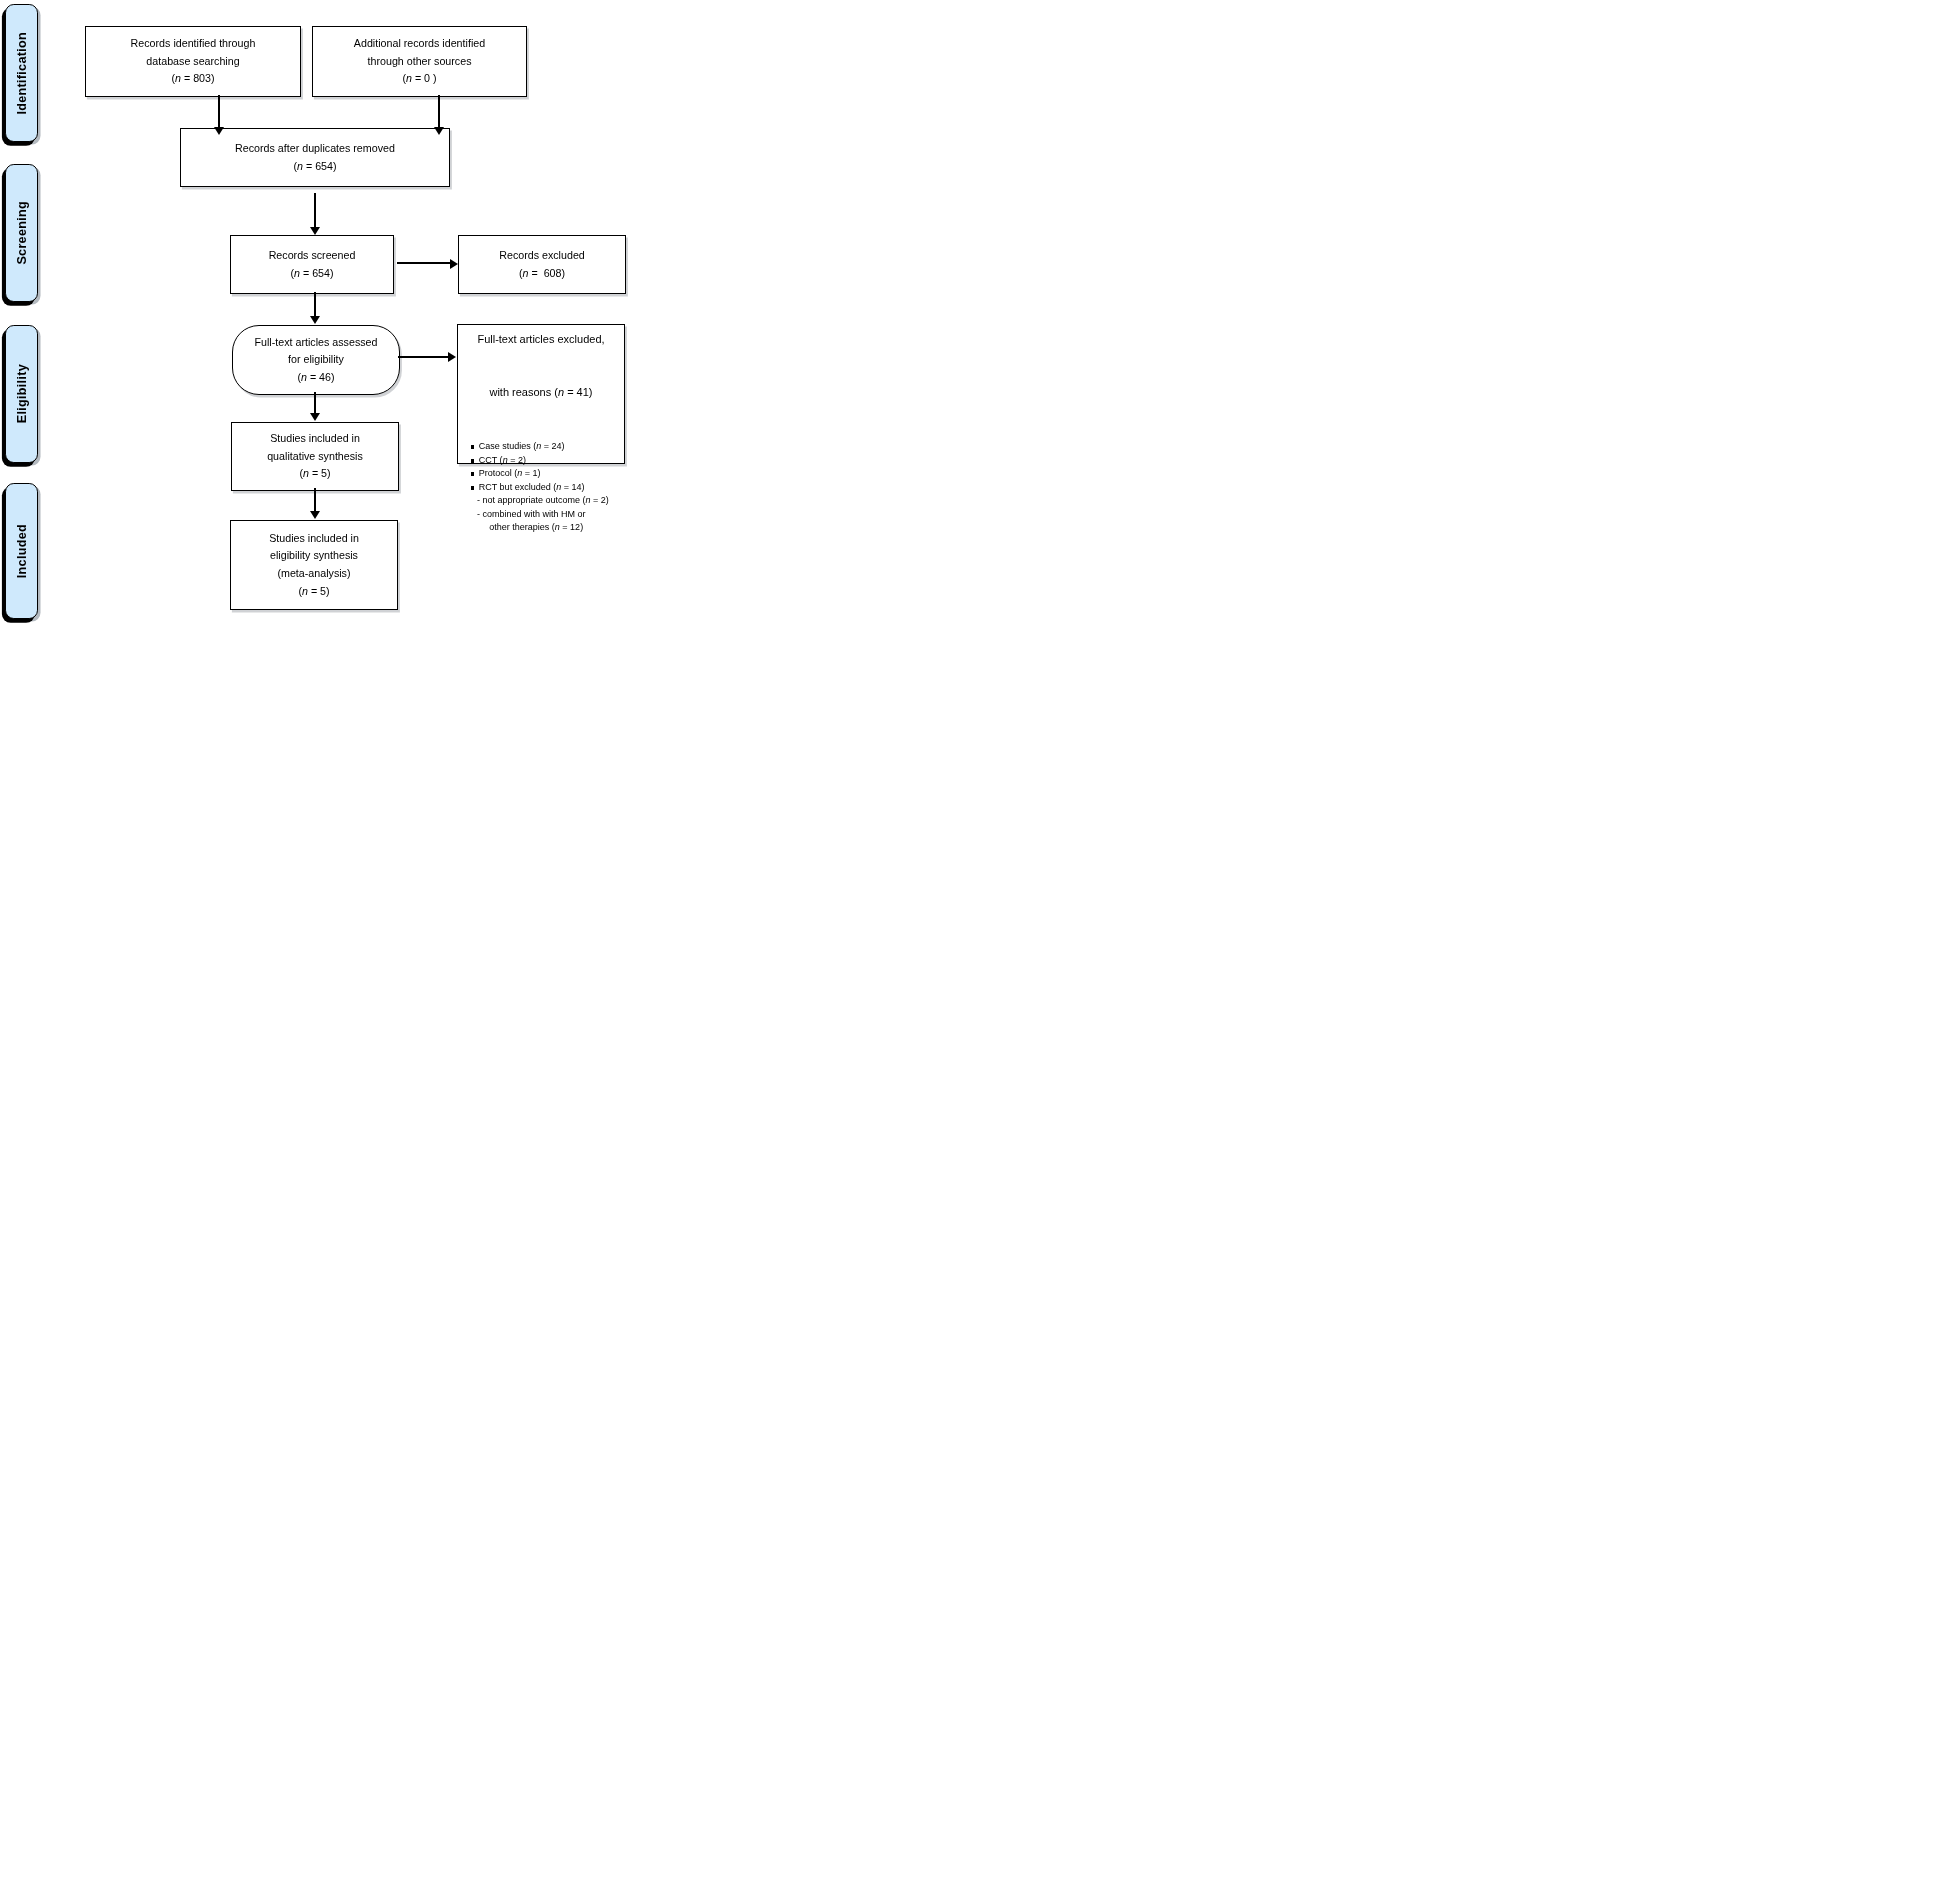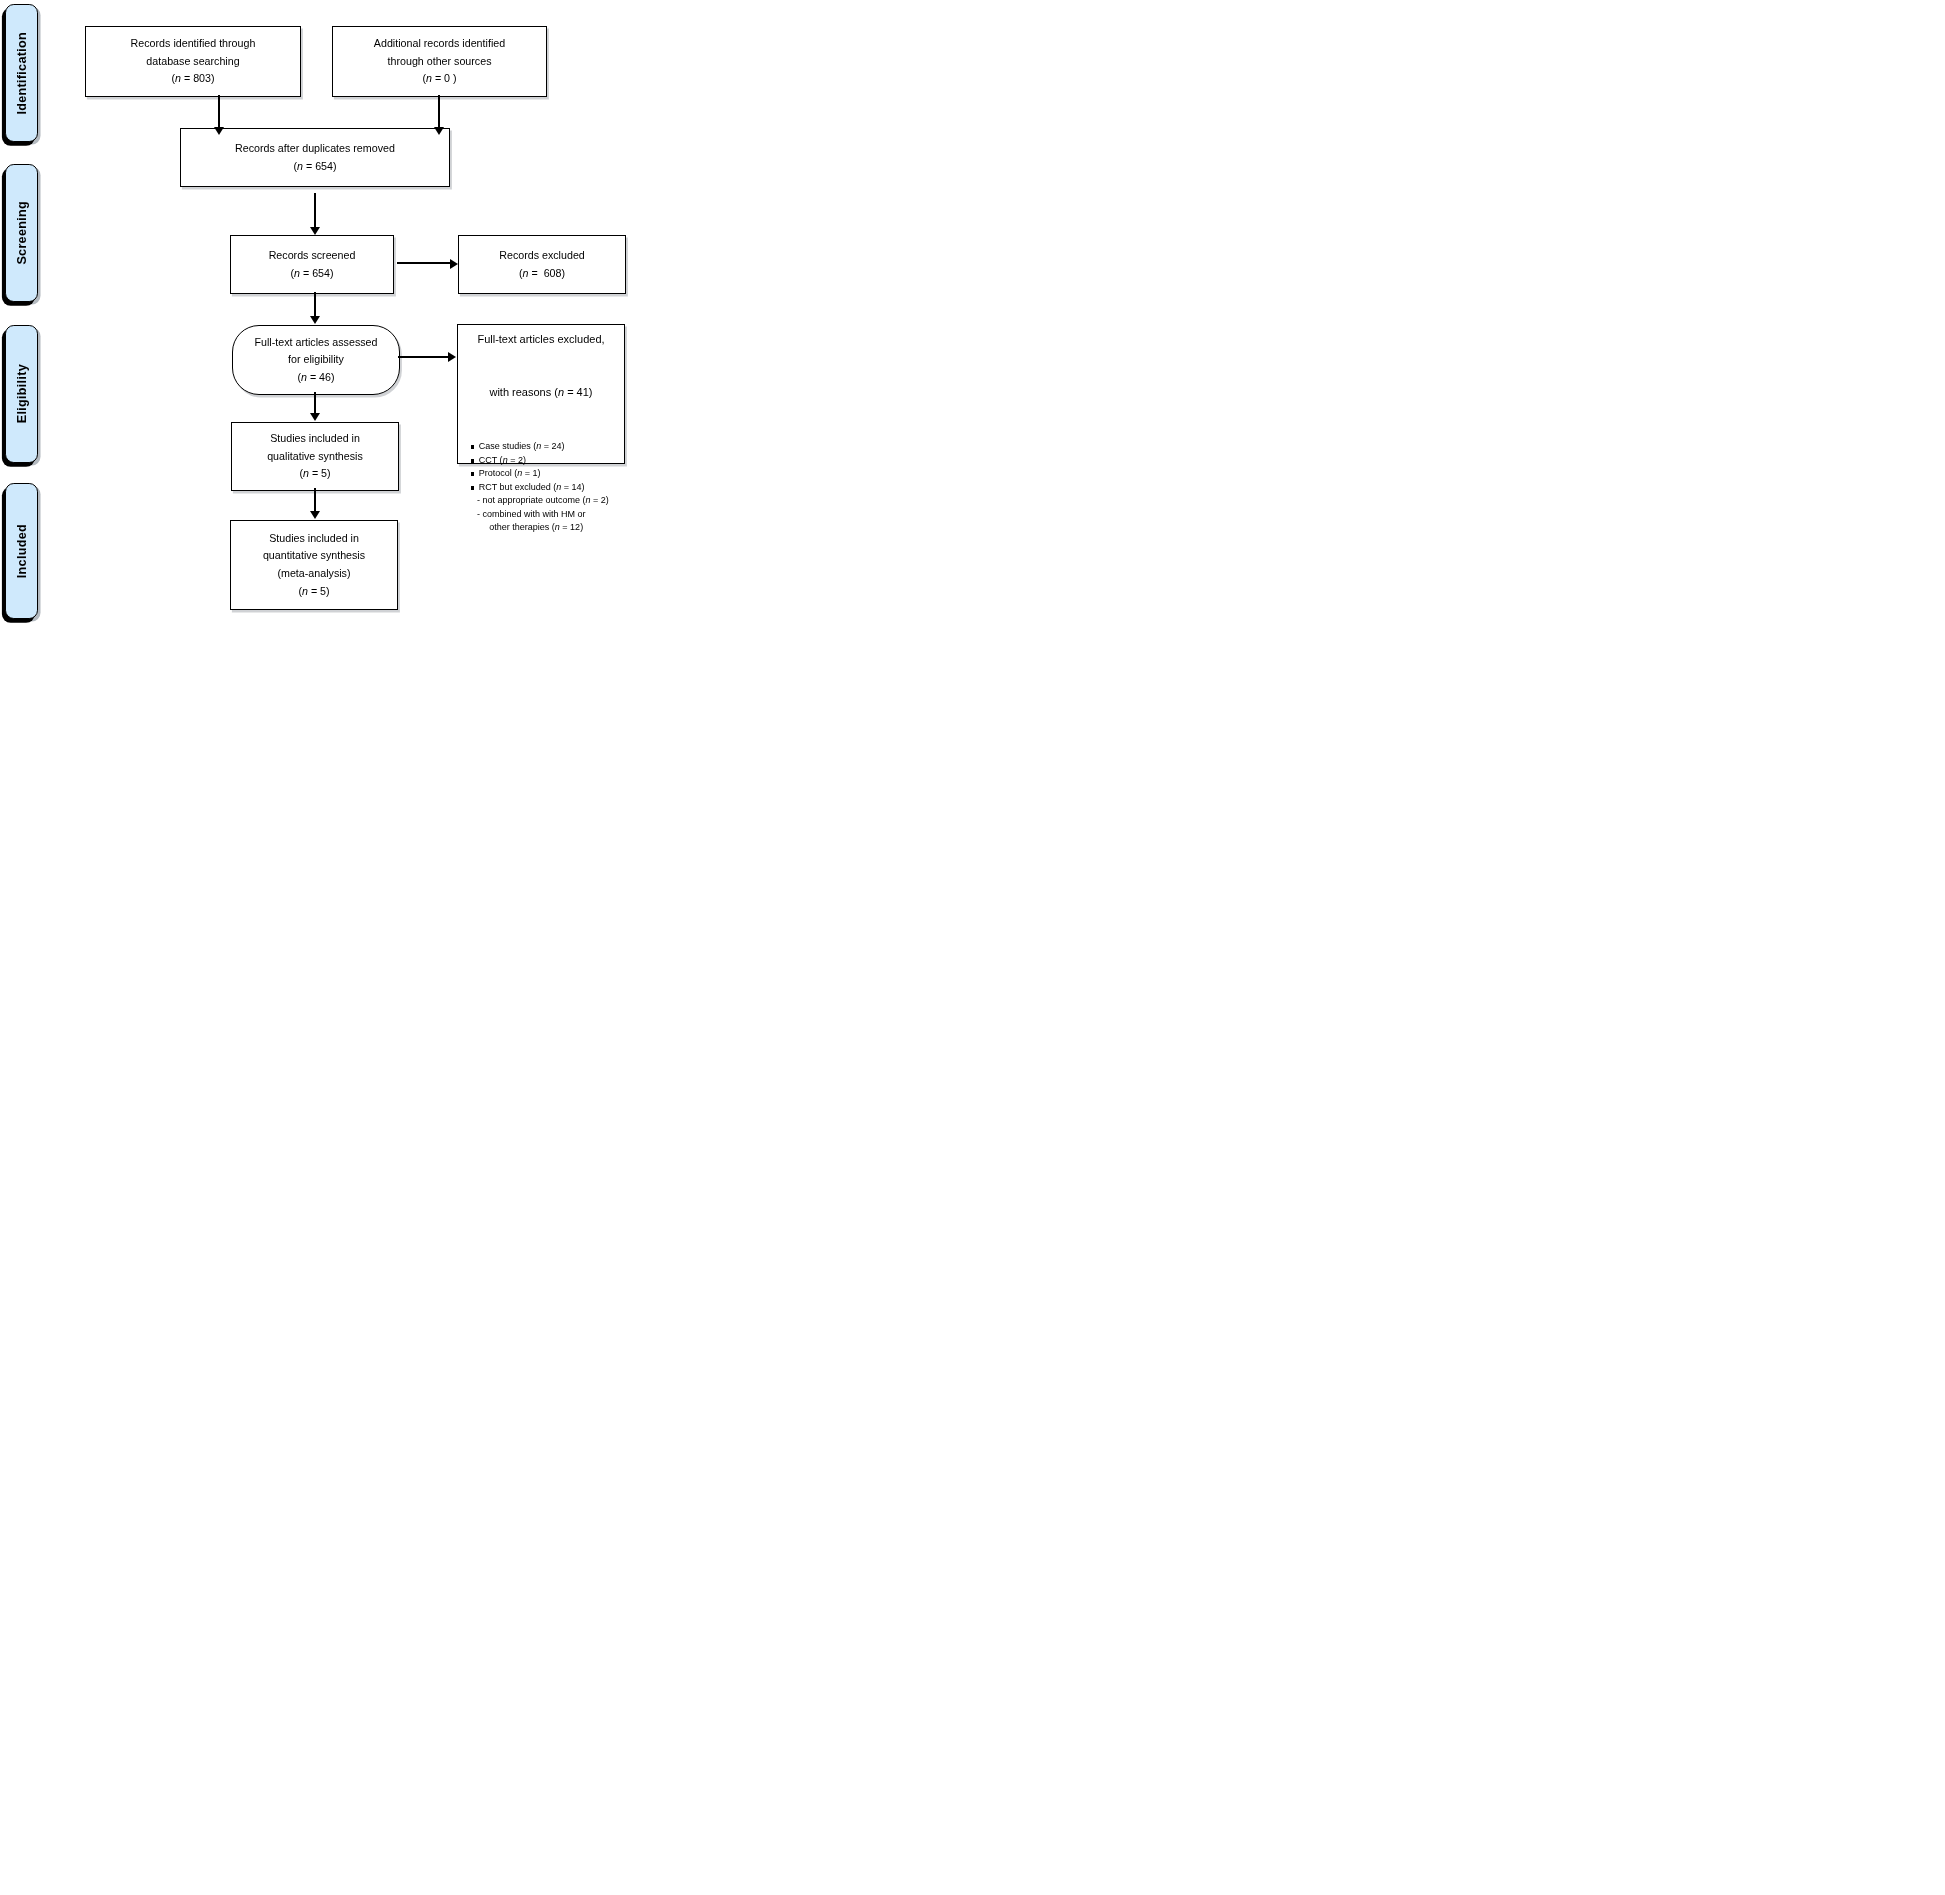--- a/index.html
+++ b/index.html
@@ -104,21 +104,21 @@
   </div>
   <div class="stage" style="top:483px; height:134px;">
     <span class="vtext">Included</span>
   </div>
 
   <div class="fbox" style="left:85px; top:26px; width:214px; height:69px;">
     <div class="tline">Records identified through</div>
     <div class="tline">database searching</div>
     <div class="tline">(<i>n</i> = 803)</div>
   </div>
-  <div class="fbox" style="left:332px; top:26px; width:213px; height:69px;justify-content:center;">
+  <div class="fbox" style="left:312px; top:26px; width:213px; height:69px;justify-content:center;">
     <div class="tline">Additional records identified</div>
     <div class="tline">through other sources</div>
     <div class="tline">(<i>n</i> = 0 )</div>
   </div>
 
   <div class="fbox" style="left:180px; top:128px; width:268px; height:57px;">
     <div class="tline">Records after duplicates removed</div>
     <div class="tline">(<i>n</i> = 654)</div>
   </div>
 
@@ -164,21 +164,21 @@
   </div>
 
   <div class="fbox" style="left:231px; top:422px; width:166px; height:67px;">
     <div class="tline">Studies included in</div>
     <div class="tline">qualitative synthesis</div>
     <div class="tline">(<i>n</i> = 5)</div>
   </div>
 
   <div class="fbox" style="left:230px; top:520px; width:166px; height:88px;">
     <div class="tline">Studies included in</div>
-    <div class="tline">quantitative synthesis</div>
+    <div class="tline">eligibility synthesis</div>
     <div class="tline">(meta-analysis)</div>
     <div class="tline">(<i>n</i> = 5)</div>
   </div>
 
   <div class="vline" style="left:218px; top:95px; height:33px;"></div>
   <div class="vhead" style="left:214px; top:127px;"></div>
 
   <div class="vline" style="left:438px; top:95px; height:33px;"></div>
   <div class="vhead" style="left:434px; top:127px;"></div>
 

